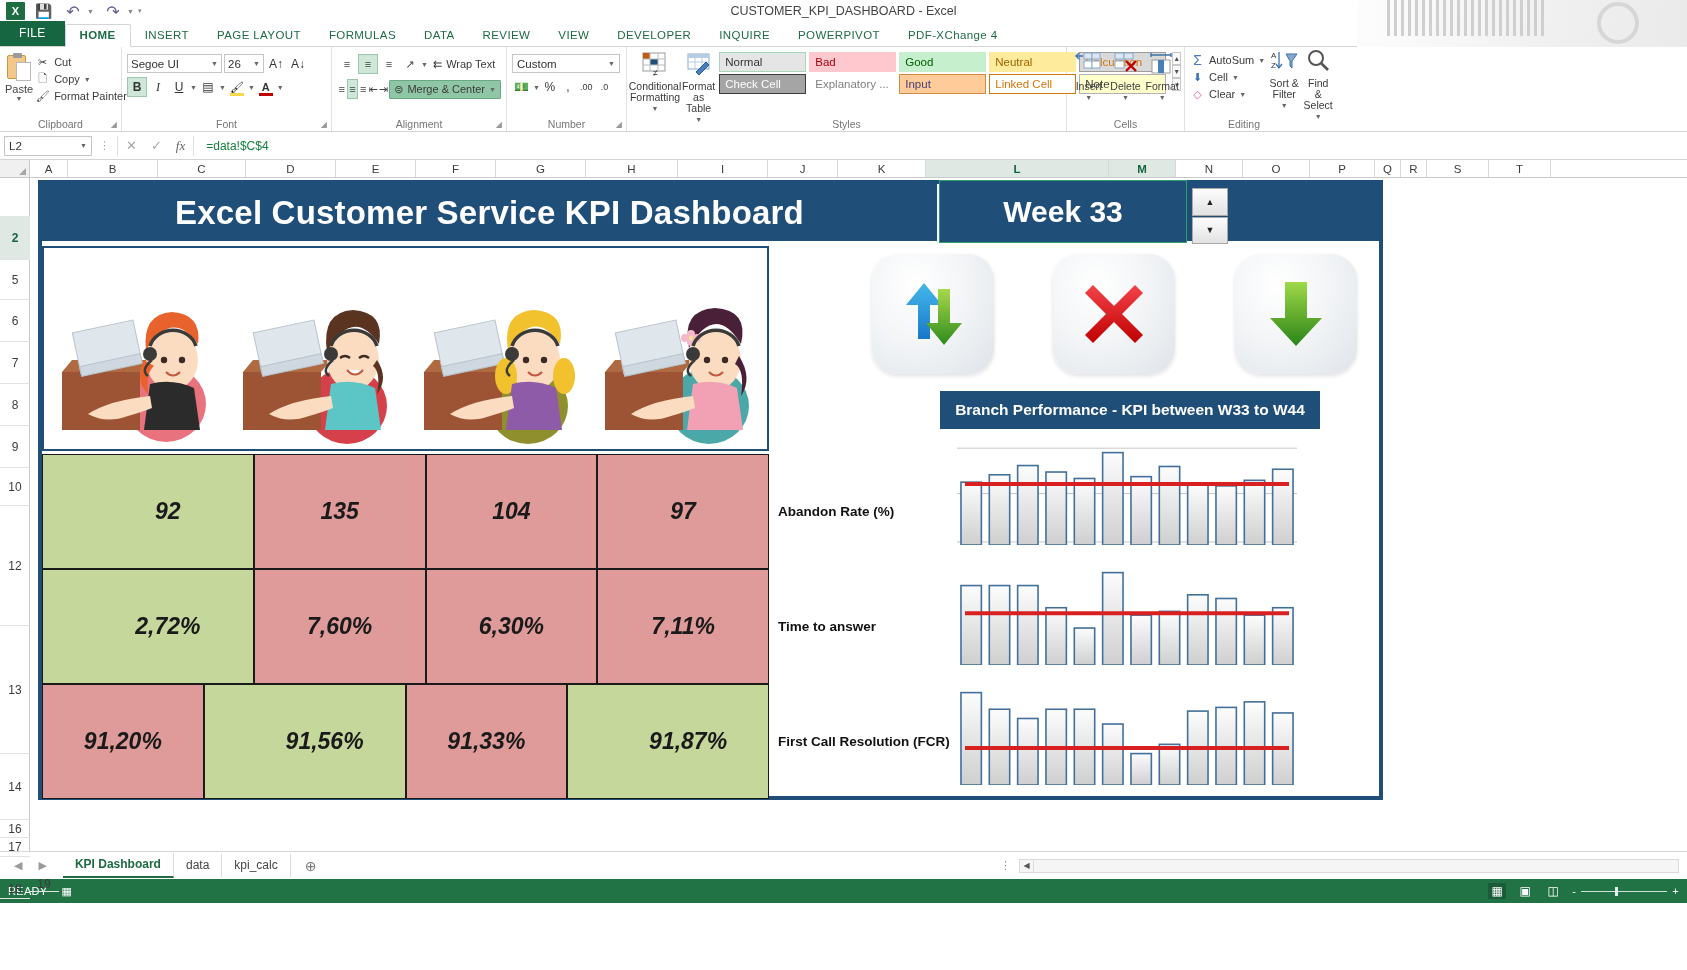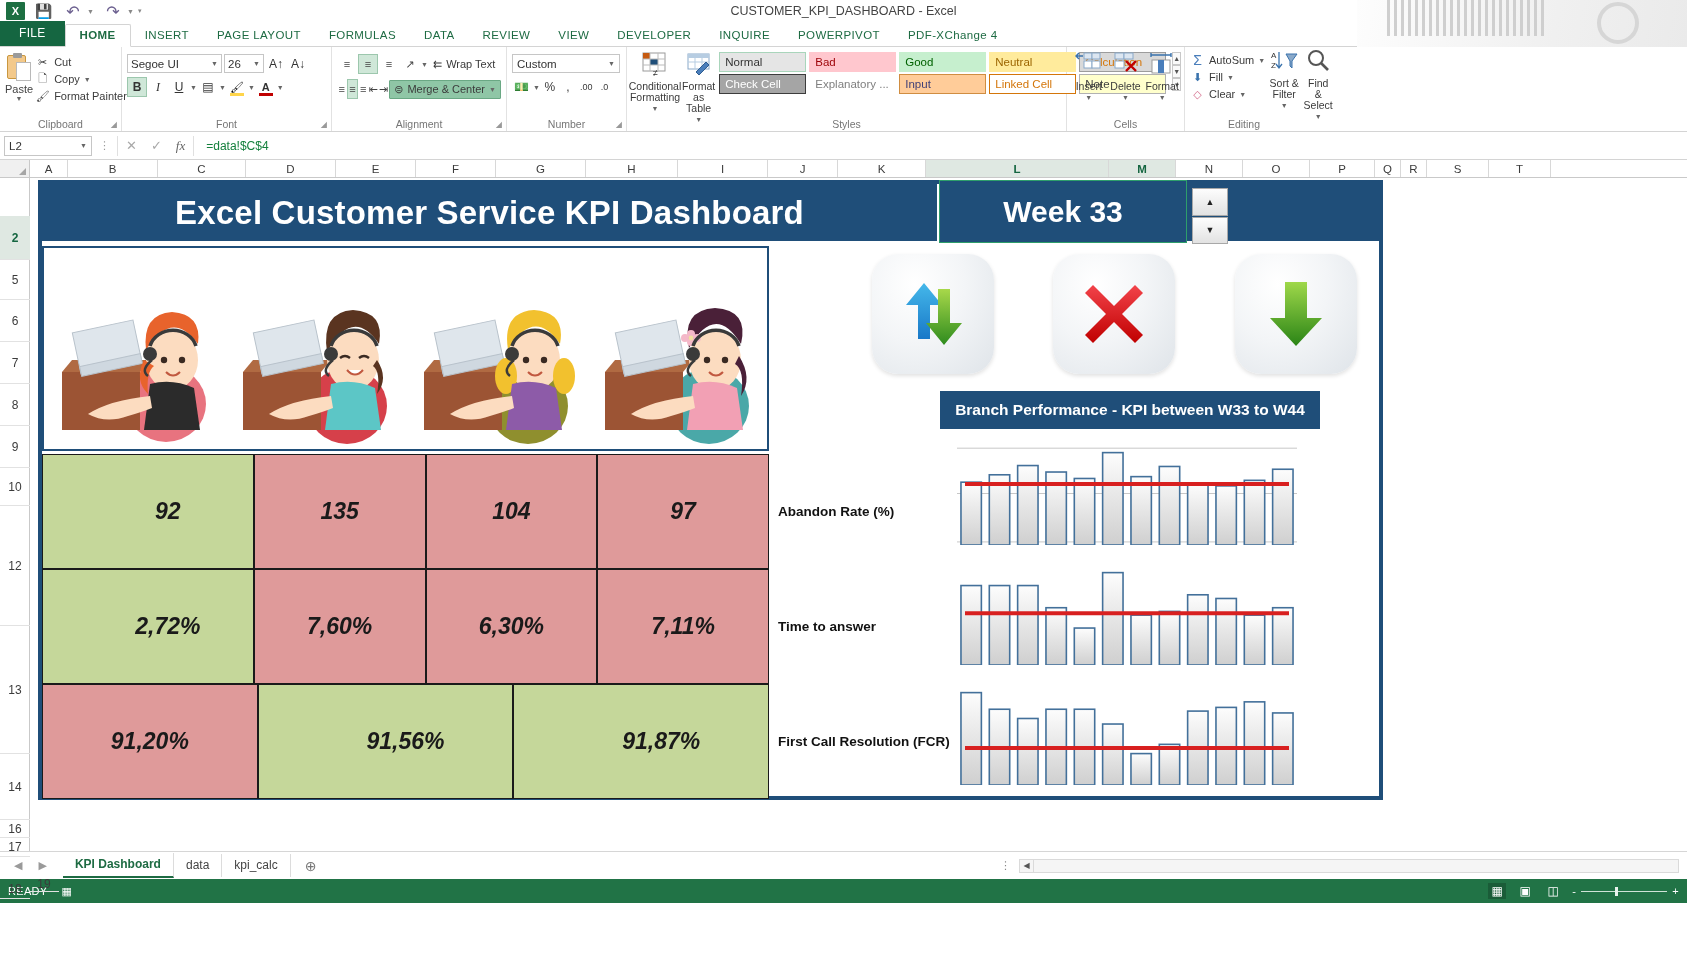--- a/index.html
+++ b/index.html
@@ -523,21 +523,21 @@
   <div class="group g-edit" style="border-right:none">
     <div class="grow" style="align-items:flex-start;gap:4px">
       <div class="editcol">
         <div class="cmd">
           <span class="ci" style="font-size:14px;color:#4a7ebb">Σ</span>
           <span>AutoSum</span>
           <span class="mini-caret">▼</span>
         </div>
         <div class="cmd">
           <span class="ci" style="color:#3a73ad">⬇</span>
-          <span>Fill</span>
+          <span>Cell</span>
           <span class="mini-caret">▼</span>
         </div>
         <div class="cmd">
           <span class="ci" style="color:#d46a8a">◇</span>
           <span>Clear</span>
           <span class="mini-caret">▼</span>
         </div>
       </div>
       <div class="bigbtn" style="width:40px">
         <div class="bigico">
@@ -735,20 +735,21 @@
           </div>
           <div class="kpi-row">
             <div class="kpi-cell good">2,72%</div>
             <div class="kpi-cell bad">7,60%</div>
             <div class="kpi-cell bad">6,30%</div>
             <div class="kpi-cell bad">7,11%</div>
           </div>
           <div class="kpi-row">
             <div class="kpi-cell bad">91,20%</div>
             <div class="kpi-cell good">91,56%</div>
+            <div class="kpi-cell bad">91,33%</div>
             <div class="kpi-cell good">91,87%</div>
           </div>
         </div>
       <div class="kpi-labels" id="kpi-labels">
           <div class="kpi-label">Abandon Rate (%)</div>
           <div class="kpi-label">Time to answer</div>
           <div class="kpi-label">First Call Resolution (FCR)</div>
         </div>
 
       <div class="icons-row">

